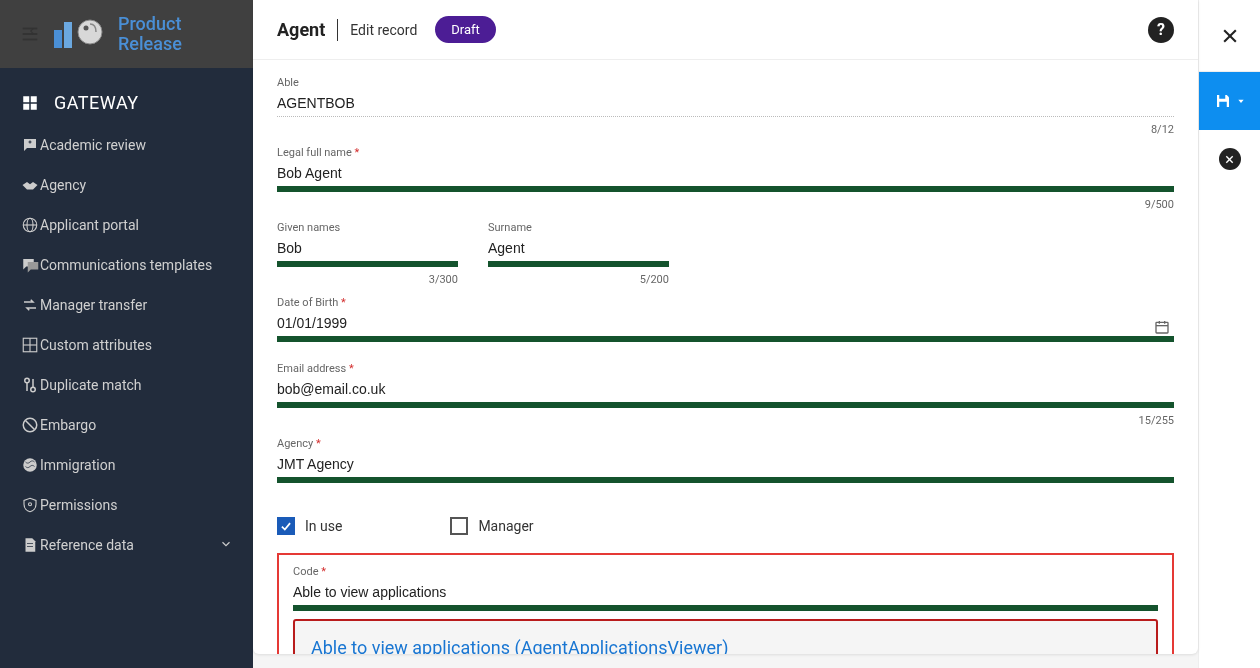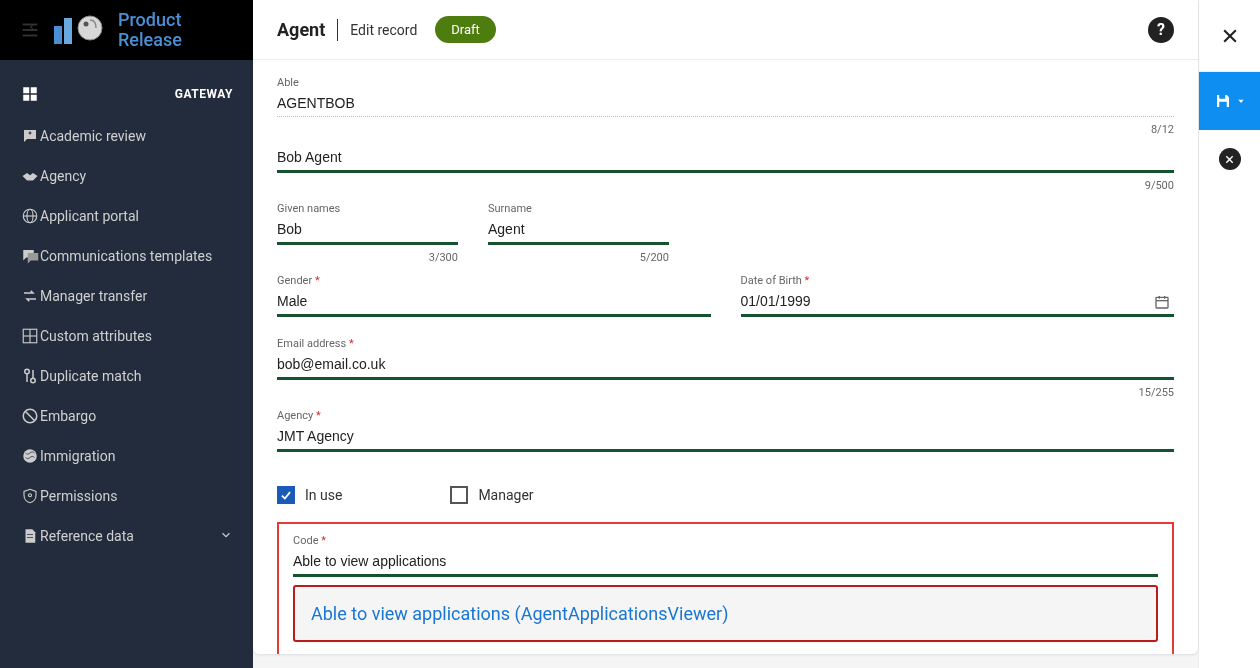--- a/index.html
+++ b/index.html
@@ -16,24 +16,24 @@
 
 
 .sidebar {
   width: 253px;
   background: #222c3c;
   color: #e0e0e0;
   display: flex;
   flex-direction: column;
 }
 .sidebar-header {
-  background: #000000;
-  display: flex;
-  align-items: center;
-  height: 60px;
+  background: #404040;
+  display: flex;
+  align-items: center;
+  height: 68px;
   padding: 0 10px;
 }
 .menu-toggle {
   width: 40px;
   height: 40px;
   display: flex;
   align-items: center;
   justify-content: center;
   cursor: pointer;
   color: #333;
@@ -56,24 +56,23 @@
   font-weight: 500;
   line-height: 1.1;
 }
 .sidebar-nav { padding-top: 12px; }
 .nav-section {
   display: flex;
   align-items: center;
   gap: 14px;
   padding: 12px 20px;
   color: #fff;
-  font-weight: 700;
-  font-size: 12px;
+  font-weight: 400;
+  font-size: 18px;
   letter-spacing: 0.5px;
-  justify-content: space-between;
 }
 .nav-item {
   display: flex;
   align-items: center;
   gap: 0;
   padding: 10px 20px;
   color: #d0d0d0;
   font-size: 14px;
   cursor: pointer;
 }
@@ -102,21 +101,21 @@
   display: flex;
   align-items: center;
   padding: 16px 24px;
   border-bottom: 1px solid #eee;
   gap: 10px;
 }
 .topbar-title { font-size: 18px; font-weight: 700; color: #222; }
 .topbar-divider { width: 1px; height: 22px; background: #333; margin: 0 2px; }
 .topbar-sub { font-size: 14px; color: #333; }
 .draft-badge {
-  background: #4d7c0f;
+  background: #4c1d95;
   color: #fff;
   padding: 6px 16px;
   border-radius: 18px;
   font-size: 13px;
   margin-left: 8px;
 }
 .topbar-spacer { flex: 1; }
 .help-icon {
   width: 26px;
   height: 26px;
@@ -146,21 +145,21 @@
   font-size: 11px;
   color: #666;
   display: block;
   margin-bottom: 3px;
 }
 .req { color: #d32f2f; }
 .field-value {
   font-size: 14px;
   color: #222;
   border: none;
-  border-bottom: 3px solid #14532d;
+  border-bottom: 6px solid #14532d;
   width: 100%;
   padding: 3px 0 5px 0;
   background: transparent;
   outline: none;
 }
 .field-value.dotted { border-bottom: 1px dotted #bbb; }
 .counter {
   font-size: 11px;
   color: #666;
   text-align: right;
@@ -431,20 +430,21 @@
 
     <div class="form">
 
       <div class="field">
         <label class="field-label">Able</label>
         <input class="field-value dotted" readonly="" value="AGENTBOB" style="">
       </div>
       <div class="counter">8/12</div>
 
       <div class="field">
+        <label class="field-label"><span>Legal full name</span> <span class="req">*</span></label>
         <input class="field-value" value="Bob Agent" style="">
       </div>
       <div class="counter">9/500</div>
 
       <div class="field-row">
         <div>
           <div class="field">
             <label class="field-label">Given names</label>
             <input class="field-value" value="Bob" style="">
           </div>
@@ -453,24 +453,20 @@
         <div>
           <div class="field">
             <label class="field-label">Surname</label>
             <input class="field-value" value="Agent" style="">
           </div>
           <div class="counter">5/200</div>
         </div>
       </div>
 
       <div class="field-row">
-        <div class="field" style="margin-bottom:18px;">
-          <label class="field-label"><span>Gender</span> <span class="req">*</span></label>
-          <input class="field-value" value="Male" style="">
-        </div>
         <div class="field date-field" style="margin-bottom:18px;">
           <label class="field-label"><span>Date of Birth</span> <span class="req">*</span></label>
           <input class="field-value" value="01/01/1999" style="">
           <span class="date-icon">
             <svg width="16" height="16" viewBox="0 0 24 24" fill="none" stroke="#666" stroke-width="2">
                 <rect x="3" y="5" width="18" height="16" rx="1"></rect>
                 <line x1="3" y1="10" x2="21" y2="10"></line>
                 <line x1="8" y1="3" x2="8" y2="7"></line>
                 <line x1="16" y1="3" x2="16" y2="7"></line>
               </svg>

